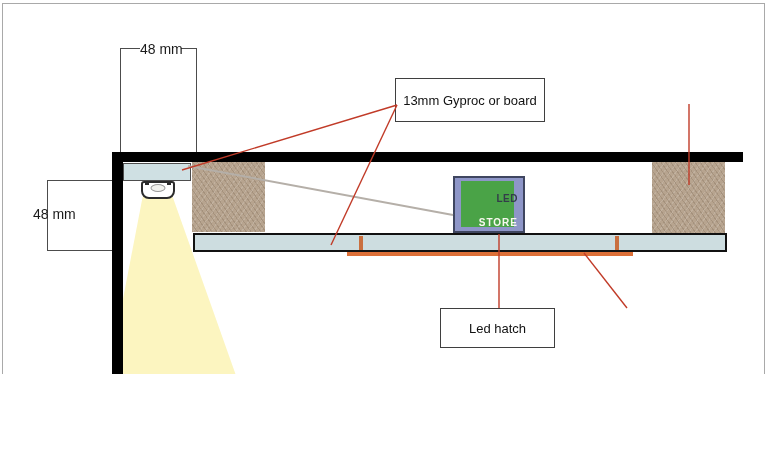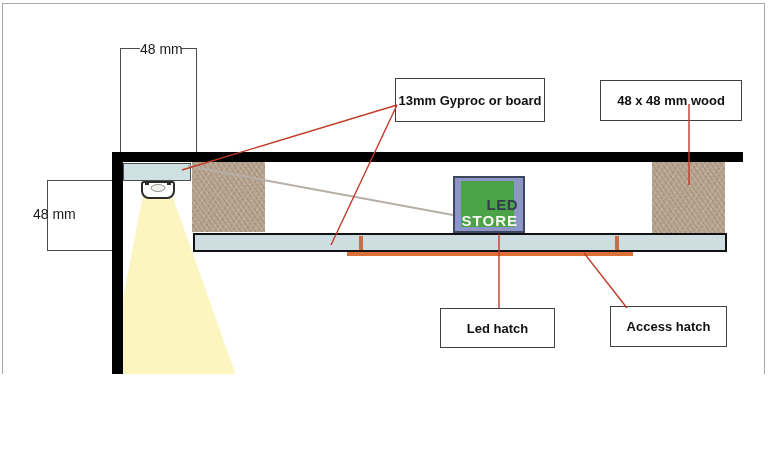--- a/index.html
+++ b/index.html
@@ -30,25 +30,25 @@
   .wood-left{left:192px;top:162px;width:73px;height:70px;}
   .wood-right{left:652px;top:162px;width:73px;height:72px;}
   
   .main-board{left:193px;top:233px;width:534px;height:19px;background:#cddde0;border:2px solid #111;box-sizing:border-box;}
   .orange-tick{top:236px;width:4px;height:14px;background:#c96f3f;}
   .hatch-bar{left:347px;top:252px;width:286px;height:4px;background:#dd7038;}
   
   .logo{left:453px;top:176px;width:72px;height:57px;background:#8e96c8;border:2px solid #3f4660;box-sizing:border-box;}
   .logo-green{position:absolute;left:6px;top:3px;right:9px;bottom:4px;background:#4aa347;}
   .logo-text{position:absolute;right:5px;bottom:3px;text-align:right;line-height:1;}
-  .logo-led{font-size:15px;font-weight:bold;color:#333c4a;letter-spacing:.5px;}
-  .logo-store{font-size:15px;font-weight:600;color:#f8f8f0;letter-spacing:1px;margin-top:1px;}
+  .logo-led{font-size:10px;font-weight:bold;color:#333c4a;letter-spacing:.5px;}
+  .logo-store{font-size:10px;font-weight:600;color:#f8f8f0;letter-spacing:1px;margin-top:14px;}
   
   .label-box{background:#fff;border:1.5px solid #3f3f3f;display:flex;align-items:center;justify-content:center;
-             font-size:13px;font-weight:bold;color:#111;text-align:right;box-sizing:border-box;z-index:5;}
+             font-size:13px;font-weight:normal;color:#111;text-align:right;box-sizing:border-box;z-index:5;}
   .box-gyproc{left:395px;top:78px;width:150px;height:44px;}
   .box-wood{left:600px;top:80px;width:142px;height:41px;}
   .box-driver{left:440px;top:308px;width:115px;height:40px;}
   .box-hatch{left:610px;top:306px;width:117px;height:41px;}
   
   .overlay{left:0;top:0;width:770px;height:474px;z-index:6;pointer-events:none;}
 </style>
 </head>
 <body>
 
@@ -90,28 +90,22 @@
     <div class="logo-green"></div>
     <div class="logo-text">
       <div class="logo-led">LED</div>
       <div class="logo-store">STORE</div>
     </div>
   </div>
 
   <div class="abs label-box box-gyproc">
     <span>13mm Gyproc or board</span>
   </div>
-  <div class="abs label-box box-wood">
-    <span>48 x 48 mm wood</span>
-  </div>
   <div class="abs label-box box-driver">
     <span>Led hatch</span>
-  </div>
-  <div class="abs label-box box-hatch">
-    <span>Access hatch</span>
   </div>
 
   <svg class="abs overlay" viewBox="0 0 770 474">
     <line x1="188" y1="166" x2="453" y2="215" stroke="#b5afa8" stroke-width="2"></line>
     <line x1="397" y1="105" x2="182" y2="170" stroke="#c13b28" stroke-width="1.4"></line>
     <line x1="397" y1="105" x2="331" y2="245" stroke="#c13b28" stroke-width="1.4"></line>
     <line x1="689" y1="104" x2="689" y2="185" stroke="#c13b28" stroke-width="1.4"></line>
     <line x1="499" y1="234" x2="499" y2="308" stroke="#c13b28" stroke-width="1.4"></line>
     <line x1="584" y1="253" x2="627" y2="308" stroke="#c13b28" stroke-width="1.4"></line>
   </svg>

